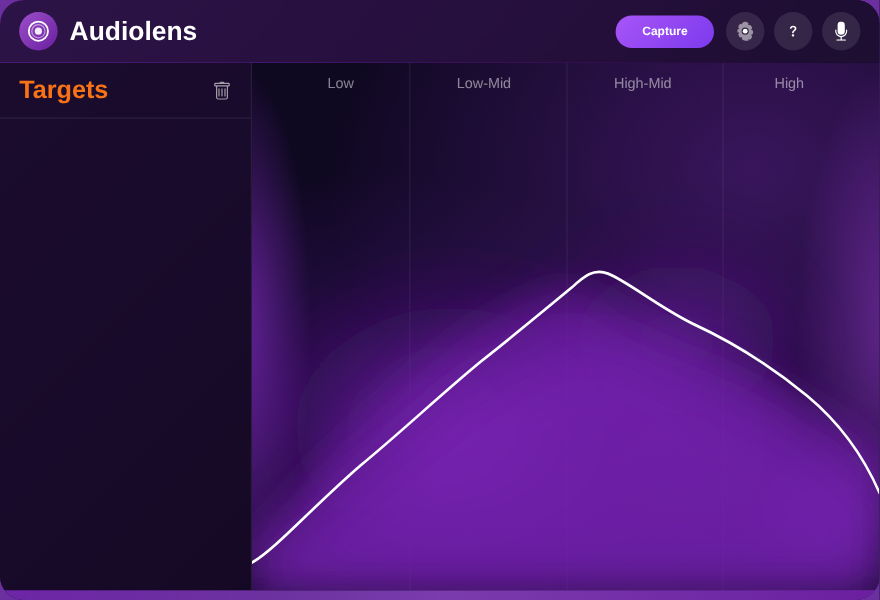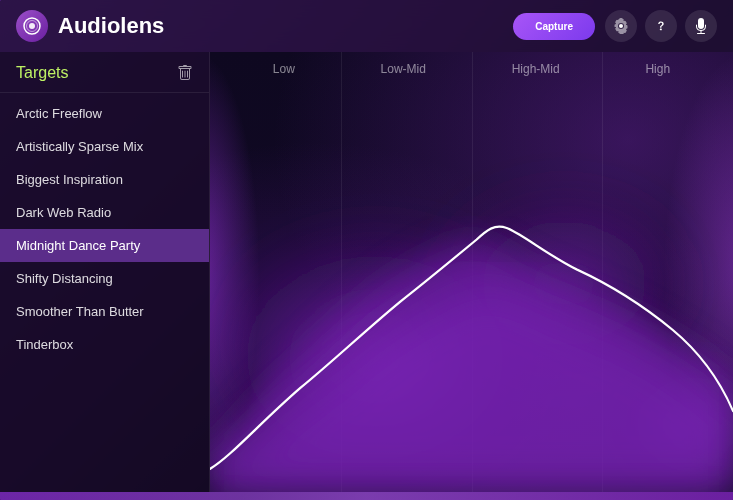--- a/index.html
+++ b/index.html
@@ -9,21 +9,21 @@
       height: 500px;
       overflow: hidden;
       font-family: -apple-system, BlinkMacSystemFont, 'Segoe UI', sans-serif;
       background: #6b2fa0;
     }
 
     .app-window {
       width: 733px;
       height: 500px;
       background: #1a1a2e;
-      border-radius: 1px;
+      border-radius: 20px;
       overflow: hidden;
       display: flex;
       flex-direction: column;
       position: relative;
     }
 
     
     .app-window::before {
       content: '';
       position: absolute;
@@ -120,23 +120,23 @@
 
     .sidebar-header {
       display: flex;
       align-items: center;
       justify-content: space-between;
       padding: 12px 16px 10px;
       border-bottom: 1px solid rgba(255,255,255,0.08);
     }
 
     .sidebar-title {
-      font-size: 16px;
-      font-weight: 400;
-      color: #bef264;
+      font-size: 21px;
+      font-weight: 700;
+      color: #f97316;
     }
 
     .delete-icon-btn {
       background: none;
       border: none;
       color: rgba(255,255,255,0.6);
       cursor: pointer;
       font-size: 16px;
       display: flex;
       align-items: center;
@@ -288,30 +288,20 @@
     <div class="sidebar">
       <div class="sidebar-header">
         <span class="sidebar-title">Targets</span>
         <button class="delete-icon-btn">
           <svg width="16" height="16" viewBox="0 0 16 16" fill="currentColor">
             <path d="M5.5 5.5A.5.5 0 0 1 6 6v6a.5.5 0 0 1-1 0V6a.5.5 0 0 1 .5-.5zm2.5 0a.5.5 0 0 1 .5.5v6a.5.5 0 0 1-1 0V6a.5.5 0 0 1 .5-.5zm3 .5a.5.5 0 0 0-1 0v6a.5.5 0 0 0 1 0V6z"></path>
             <path fill-rule="evenodd" d="M14.5 3a1 1 0 0 1-1 1H13v9a2 2 0 0 1-2 2H5a2 2 0 0 1-2-2V4h-.5a1 1 0 0 1-1-1V2a1 1 0 0 1 1-1H6a1 1 0 0 1 1-1h2a1 1 0 0 1 1 1h3.5a1 1 0 0 1 1 1v1zM4.118 4 4 4.059V13a1 1 0 0 0 1 1h6a1 1 0 0 0 1-1V4.059L11.882 4H4.118zM2.5 3V2h11v1h-11z"></path>
           </svg>
         </button>
       </div>
-      <ul class="sidebar-list" id="sidebar-list">
-      <li class="sidebar-item">Arctic Freeflow</li>
-          <li class="sidebar-item">Artistically Sparse Mix</li>
-          <li class="sidebar-item">Biggest Inspiration</li>
-          <li class="sidebar-item">Dark Web Radio</li>
-          <li class="sidebar-item active">Midnight Dance Party</li>
-          <li class="sidebar-item">Shifty Distancing</li>
-          <li class="sidebar-item">Smoother Than Butter</li>
-          <li class="sidebar-item">Tinderbox</li>
-        </ul>
     </div>
 
     <div class="chart-area">
       <div class="chart-bg"></div>
 
       <div class="freq-labels" id="freq-labels">
           <span class="freq-label">Low</span>
           <span class="freq-label">Low-Mid</span>
           <span class="freq-label">High-Mid</span>
           <span class="freq-label">High</span>

